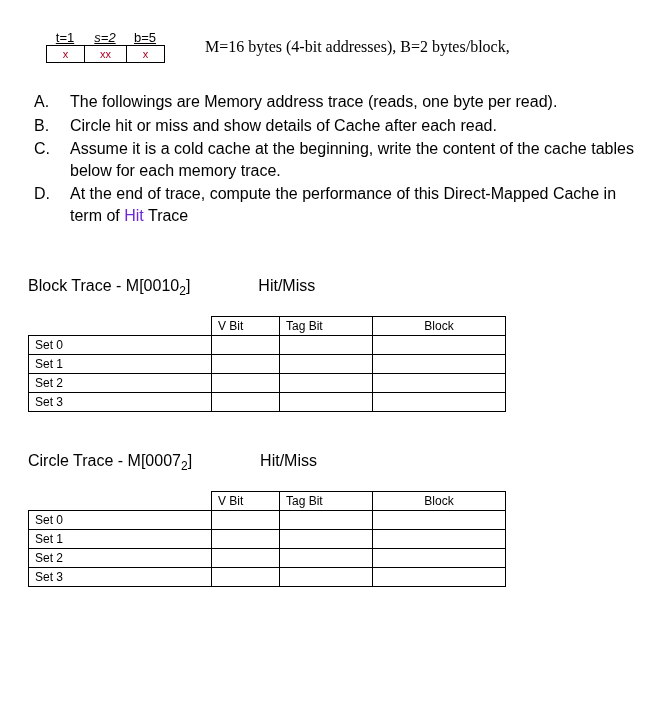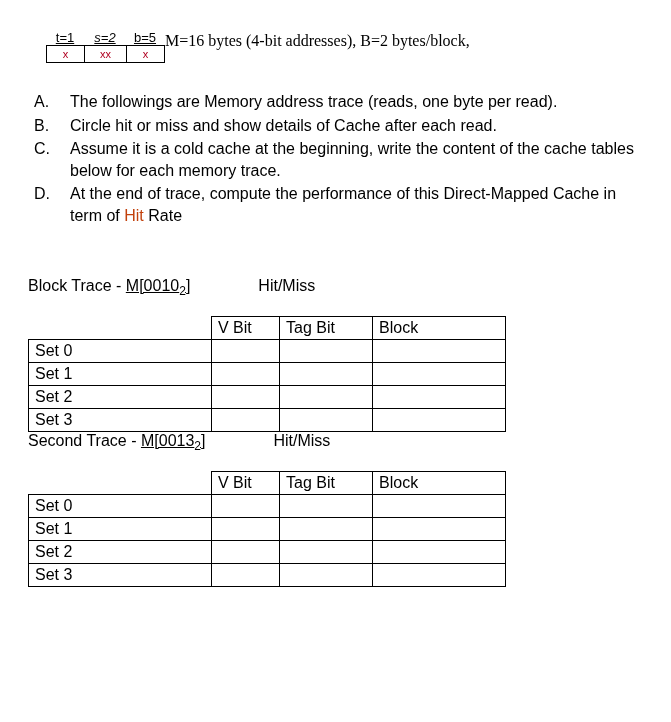--- a/index.html
+++ b/index.html
@@ -11,21 +11,22 @@
     color: #000;
     width: 671px;
     height: 722px;
     box-sizing: border-box;
   }
   .page {
     padding: 20px 28px 0 28px;
   }
   .top-row {
     display: flex;
-    align-items: flex-start;
+    align-items: center;
+    gap: 40px;
     margin-top: 10px;
     margin-bottom: 28px;
   }
   .addr-block {
     display: flex;
     flex-direction: column;
     font-family: Arial, Helvetica, sans-serif;
     font-size: 13px;
     margin-left: 18px;
   }
@@ -67,52 +68,52 @@
   .qlist .item {
     display: flex;
     gap: 16px;
     margin-bottom: 2px;
   }
   .qlist .letter {
     width: 20px;
     flex: 0 0 auto;
   }
   .qlist .text { flex: 1; }
-  .hit-red { color: #c2410c; }
+  .hit-red { color: #6d28d9; }
   .trace-label {
     font-family: Arial, Helvetica, sans-serif;
     font-size: 16px;
     margin-bottom: 18px;
   }
   .mlink {
-    text-decoration: underline;
     color: #000;
     margin-top: 40px;
   }
   .sub { font-size: 12px; vertical-align: sub; }
   .hm {
     display: inline-block;
     margin-left: 68px;
   }
   table.cache {
     border-collapse: collapse;
     font-family: Arial, Helvetica, sans-serif;
-    font-size: 16px;
+    font-size: 12px;
+    margin-bottom: 40px;
   }
   table.cache td, table.cache th {
     border: 1px solid #000;
     padding: 2px 6px;
     text-align: left;
     font-weight: normal;
   }
   table.cache th { }
   table.cache .rowh { width: 170px; }
   table.cache .vb   { width: 55px; }
   table.cache .tb   { width: 80px; }
-  table.cache .bl   { width: 120px; }
+  table.cache .bl   { width: 120px; text-align: center; }
   
   table.cache tr:first-child td:first-child {
     border-top: 1px solid #fff;
     border-left: 1px solid #fff;
   }
 </style>
 </head>
 <body>
 
 <div class="page">
@@ -144,21 +145,21 @@
       <div class="letter">B.</div>
       <div class="text">Circle hit or miss and show details of Cache after each read.</div>
     </div>
     <div class="item">
       <div class="letter">C.</div>
       <div class="text">Assume it is a cold cache at the beginning, write the content of the cache tables below for each memory trace.</div>
     </div>
     <div class="item">
       <div class="letter">D.</div>
       <div class="text">
-        <span>At the end of trace, compute the performance of this Direct-Mapped Cache in term of </span><span class="hit-red">Hit</span><span> Rate</span>
+        <span>At the end of trace, compute the performance of this Direct-Mapped Cache in term of </span><span class="hit-red">Hit</span><span> Trace</span>
       </div>
     </div>
   </div>
 
   <div class="trace-label">
     <span>Block Trace </span><span>- </span><span class="mlink"><span>M[0010</span><span class="sub">2</span><span>]</span></span><span class="hm">Hit/Miss</span>
   </div>
 
   <table class="cache">
     <tbody>
@@ -189,21 +190,21 @@
     <tr>
       <td class="rowh">Set 3</td>
       <td></td>
       <td></td>
       <td></td>
     </tr>
   </tbody>
     </table>
 
   <div class="trace-label">
-    <span>Second Trace </span><span>- </span><span class="mlink"><span>M[0013</span><span class="sub">2</span><span>]</span></span><span class="hm">Hit/Miss</span>
+    <span>Circle Trace </span><span>- </span><span class="mlink"><span>M[0007</span><span class="sub">2</span><span>]</span></span><span class="hm">Hit/Miss</span>
   </div>
 
   <table class="cache">
     <tbody>
         <tr>
       <td class="rowh"></td>
       <th class="vb">V Bit</th>
       <th class="tb">Tag Bit</th>
       <th class="bl">Block</th>
     </tr>

